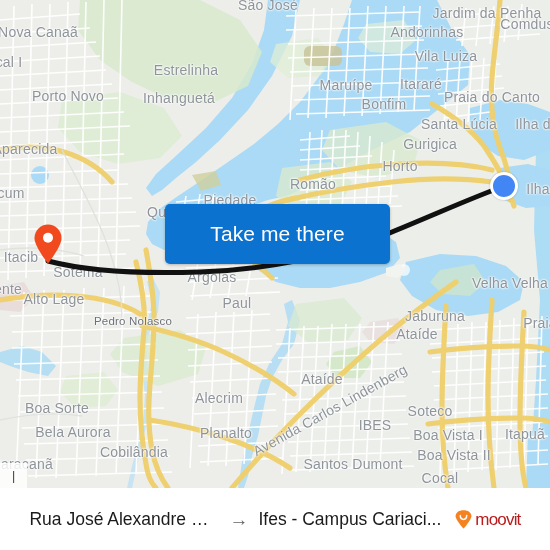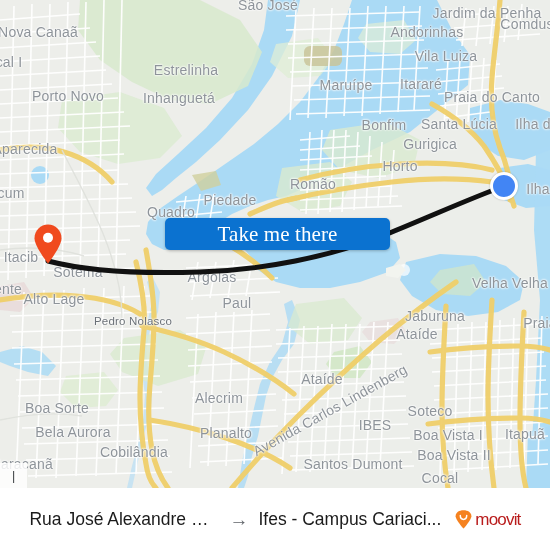--- a/index.html
+++ b/index.html
@@ -23,23 +23,23 @@
   #route{position:absolute;left:0;top:0;width:550px;height:488px;}
 
   
   #pin{position:absolute;left:33px;top:224px;width:30px;height:40px;}
   
   #dot{position:absolute;left:490px;top:172px;width:28px;height:28px;border-radius:50%;
        background:#4285f4;border:3px solid #fff;box-sizing:border-box;
        box-shadow:0 0 2px rgba(0,0,0,.25);}
 
   
-  #cta{position:absolute;left:165px;top:218px;width:225px;height:32px;background:#0b72d0;
+  #cta{position:absolute;left:165px;top:204px;width:225px;height:60px;background:#0b72d0;
        border-radius:5px;color:#fff;font-size:21px;display:flex;align-items:center;
-       justify-content:center;box-shadow:0 1px 3px rgba(0,0,0,.25);cursor:pointer;letter-spacing:.1px;font-family:Liberation Serif, serif;}
+       justify-content:center;box-shadow:0 1px 3px rgba(0,0,0,.25);cursor:pointer;letter-spacing:.1px;}
 
   
   #attrib{position:absolute;left:0;bottom:0;height:25px;padding:0 8px;display:flex;align-items:center;
           background:rgba(255,255,255,.82);color:#3c4043;font-size:12.5px;white-space:nowrap;}
   #attrib .sep{margin:0 4px;color:#3c4043;}
 
   
   #footer{position:absolute;left:0;top:488px;width:550px;height:62px;background:#fff;
           display:flex;align-items:center;justify-content:center;gap:10px;padding:0 10px;
           box-sizing:border-box;}
@@ -232,21 +232,21 @@
         <div class="lbl big" style="left: 487px; top: 13px;">Jardim da Penha</div>
         <div class="lbl big" style="left: 427px; top: 32px;">Andorinhas</div>
         <div class="lbl big" style="left: 446px; top: 56px;">Vila Luiza</div>
         <div class="lbl big" style="left: 9px; top: 62px;">cal I</div>
         <div class="lbl big" style="left: 186px; top: 70px;">Estrelinha</div>
         <div class="lbl big" style="left: 346px; top: 85px;">Maruípe</div>
         <div class="lbl big" style="left: 421px; top: 84px;">Itararé</div>
         <div class="lbl big" style="left: 492px; top: 97px;">Praia do Canto</div>
         <div class="lbl big" style="left: 68px; top: 96px;">Porto Novo</div>
         <div class="lbl big" style="left: 179px; top: 98px;">Inhanguetá</div>
-        <div class="lbl big" style="left: 384px; top: 125px;">Bonfim</div>
+        <div class="lbl big" style="left: 384px; top: 104px;">Bonfim</div>
         <div class="lbl big" style="left: 459px; top: 124px;">Santa Lúcia</div>
         <div class="lbl big" style="left: 537px; top: 124px;">Ilha do</div>
         <div class="lbl big" style="left: 25px; top: 149px;">Aparecida</div>
         <div class="lbl big" style="left: 430px; top: 144px;">Gurigica</div>
         <div class="lbl big" style="left: 400px; top: 166px;">Horto</div>
         <div class="lbl big" style="left: 230px; top: 200px;">Piedade</div>
         <div class="lbl big" style="left: 313px; top: 184px;">Romão</div>
         <div class="lbl big" style="left: 11px; top: 193px;">cum</div>
         <div class="lbl big" style="left: 171px; top: 212px;">Quadro</div>
         <div class="lbl big" style="left: 538px; top: 189px;">Ilha</div>

